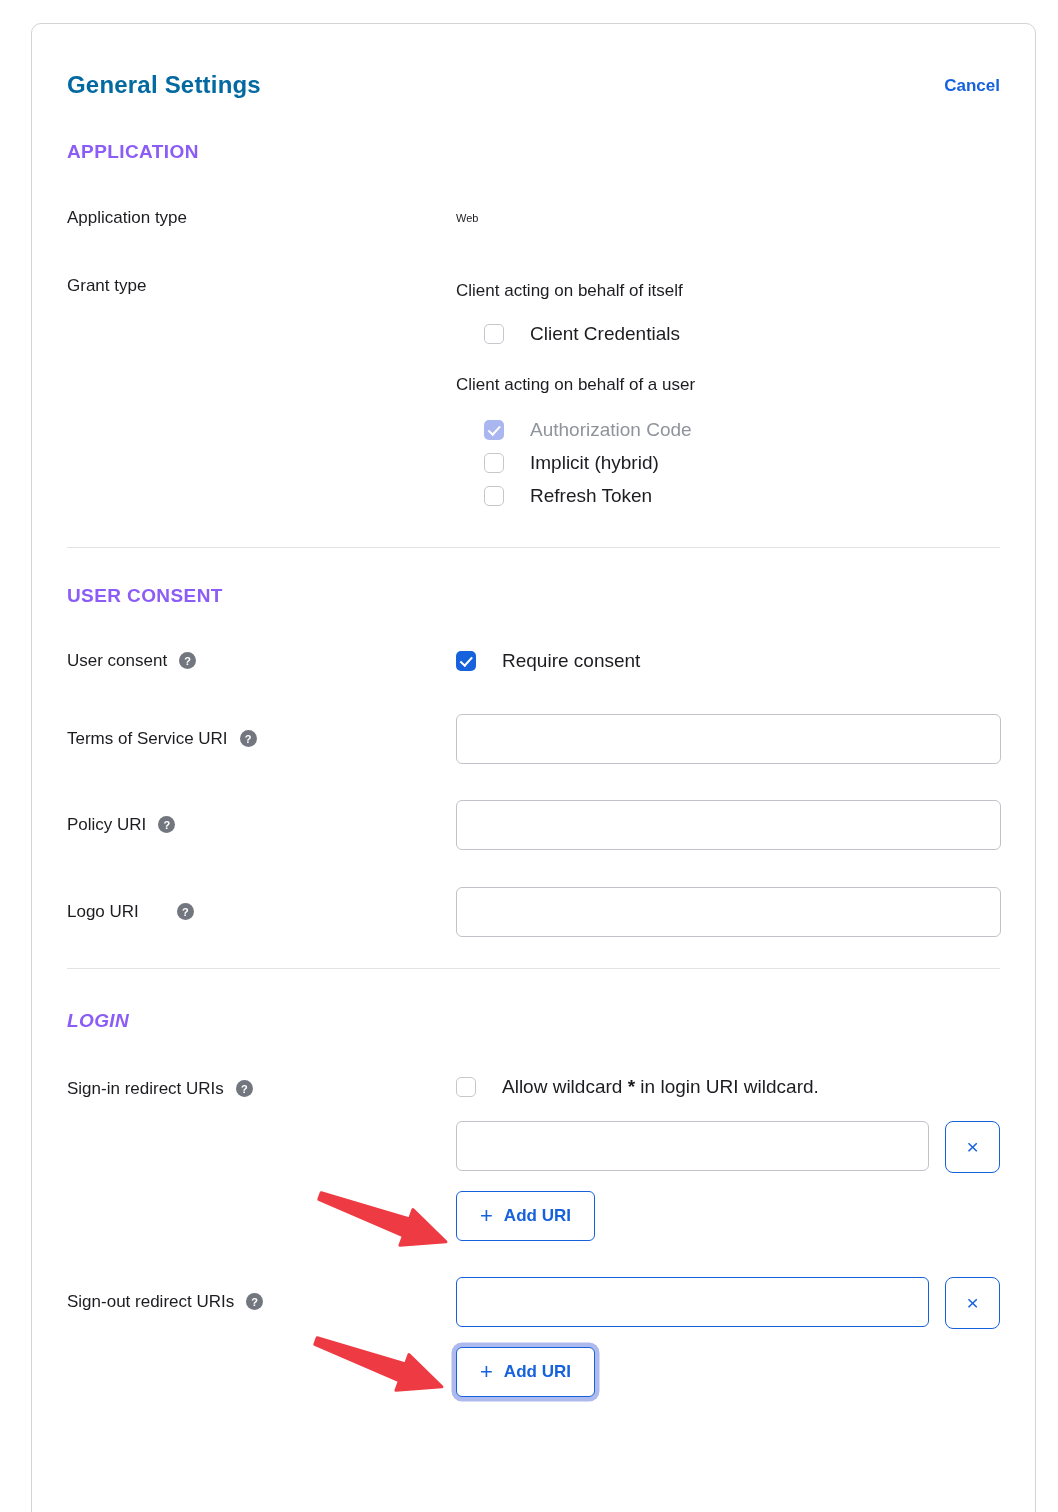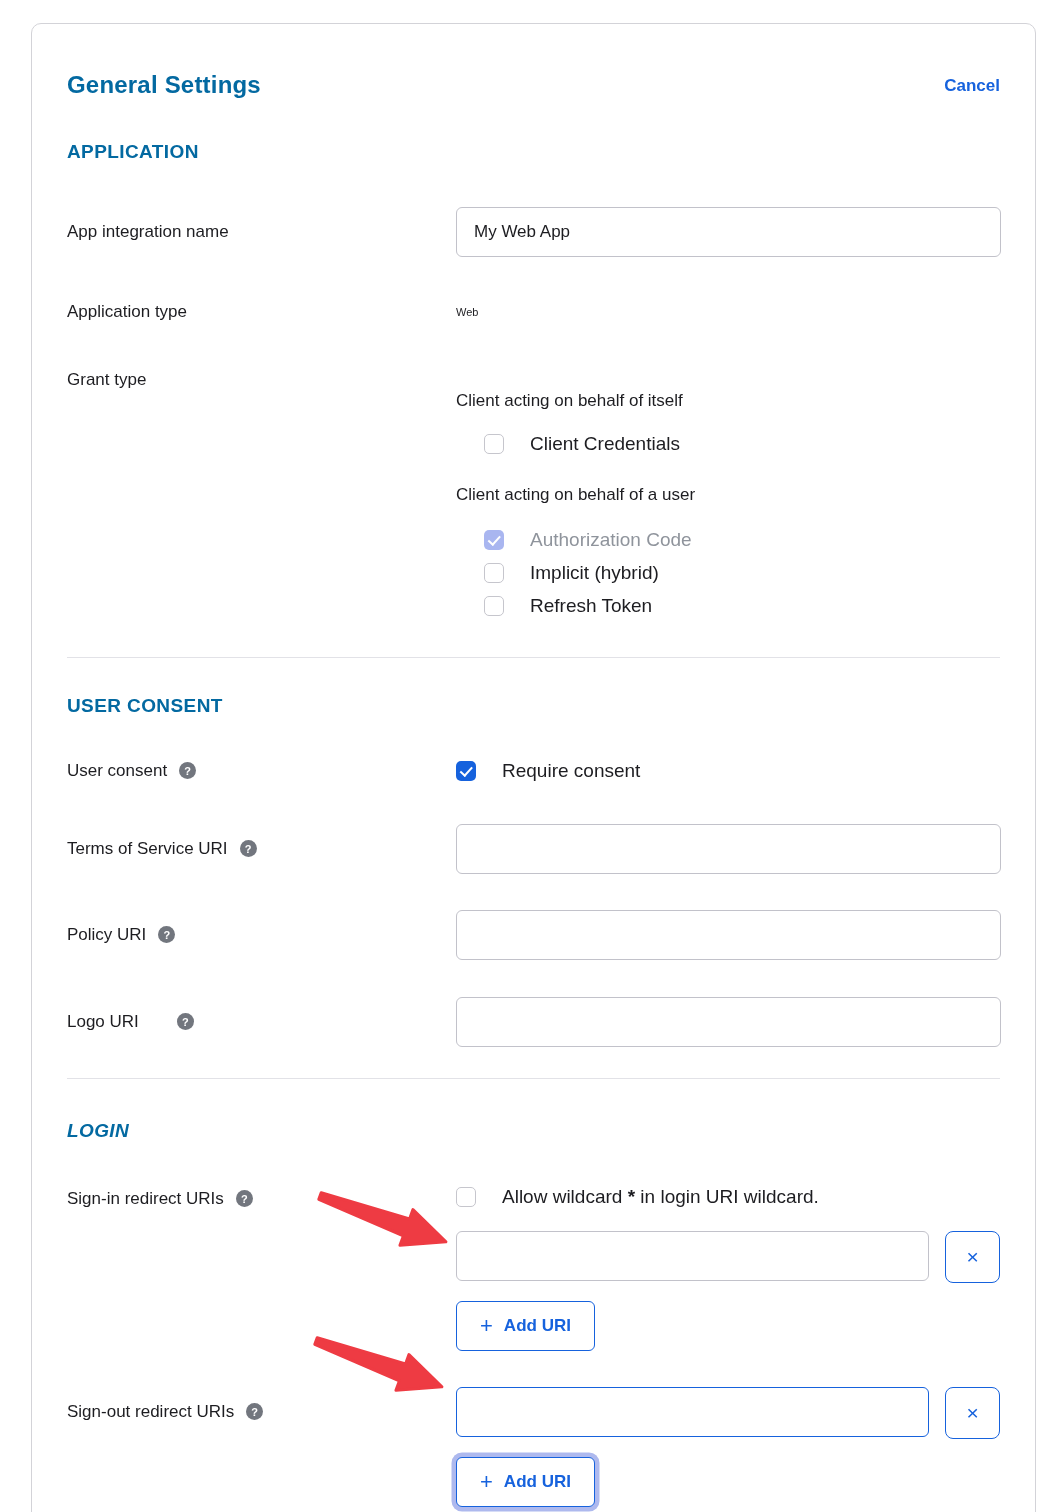--- a/index.html
+++ b/index.html
@@ -20,21 +20,21 @@
     font-family:"Liberation Sans",sans-serif;
   }
   .card{
     position:absolute;left:31px;top:23px;width:1005px;height:1540px;
     background:#fff;border:1px solid var(--card-border);border-radius:10px;
   }
   .inner{padding:47px 35px 0 35px;}
   .header-row{display:flex;justify-content:space-between;align-items:flex-start;}
   .page-title{font-size:24px;font-weight:bold;letter-spacing:.2px;color:#0369a1;}
   .cancel-link{font-size:17px;font-weight:bold;color:var(--blue);margin-top:5px;cursor:pointer;text-decoration:none;}
-  .section-title{font-size:19px;font-weight:bold;letter-spacing:.4px;color:#0369a1;}
+  .section-title{font-size:19px;font-weight:bold;letter-spacing:.4px;color:#8b5cf6;}
   .divider{height:1px;background:var(--divider);}
   .row{display:flex;}
   .label-col{width:389px;flex-shrink:0;font-size:17px;display:flex;align-items:flex-start;}
   .label-col .lbl{line-height:22px;}
   .field-col{flex:1;min-width:0;}
   .static-value{font-size:11px;line-height:22px;}
   .help-icon{
     width:17px;height:17px;border-radius:50%;background:#72767e;color:#fff;
     font-size:11px;font-weight:bold;display:inline-flex;align-items:center;justify-content:center;
     margin-left:12px;margin-top:2px;flex-shrink:0;cursor:pointer;
@@ -82,44 +82,36 @@
 <div class="card">
   <div class="inner">
 
     <div class="header-row">
       <div class="page-title">General Settings</div>
       <a class="cancel-link">Cancel</a>
     </div>
 
     <div class="section-title" style="margin-top:42px;">APPLICATION</div>
 
-    <div class="row" style="margin-top:44px;">
-      <div class="label-col" style="padding-top:14px;">
-        <span class="lbl">App integration name</span>
-      </div>
-      <div class="field-col">
-        <input class="text-input" value="My Web App" style="">
-      </div>
-    </div>
 
     <div class="row" style="margin-top:44px;">
       <div class="label-col">
         <span class="lbl">Application type</span>
       </div>
       <div class="field-col">
         <div class="static-value">Web</div>
       </div>
     </div>
 
     <div class="row" style="margin-top:46px;">
       <div class="label-col">
         <span class="lbl">Grant type</span>
       </div>
       <div class="field-col">
-        <div class="grant-subtitle" style="margin-top:22px;">Client acting on behalf of itself</div>
+        <div class="grant-subtitle" style="margin-top:6px;">Client acting on behalf of itself</div>
         <div class="check-row indent" style="margin-top:22px;">
           <span class="checkbox"></span>
           <span>Client Credentials</span>
         </div>
         <div class="grant-subtitle" style="margin-top:30px;">Client acting on behalf of a user</div>
         <div class="check-row indent" style="margin-top:24px;">
           <span class="checkbox checked disabled"></span>
           <span class="gray-label">Authorization Code</span>
         </div>
         <div class="check-row indent" style="margin-top:11px;">

